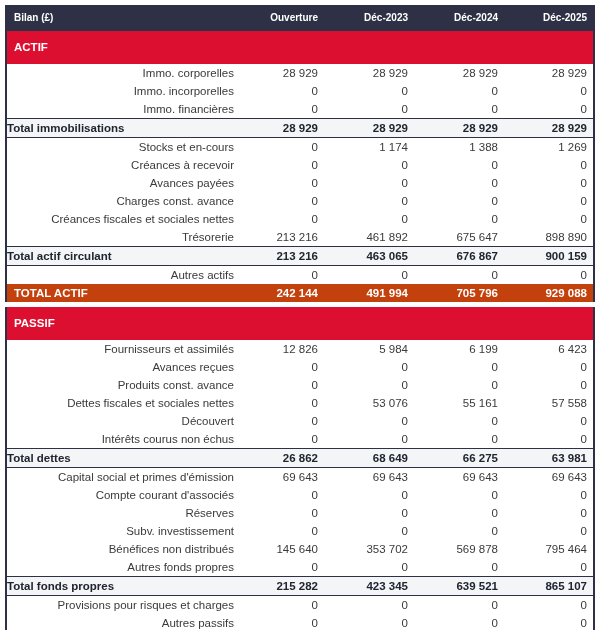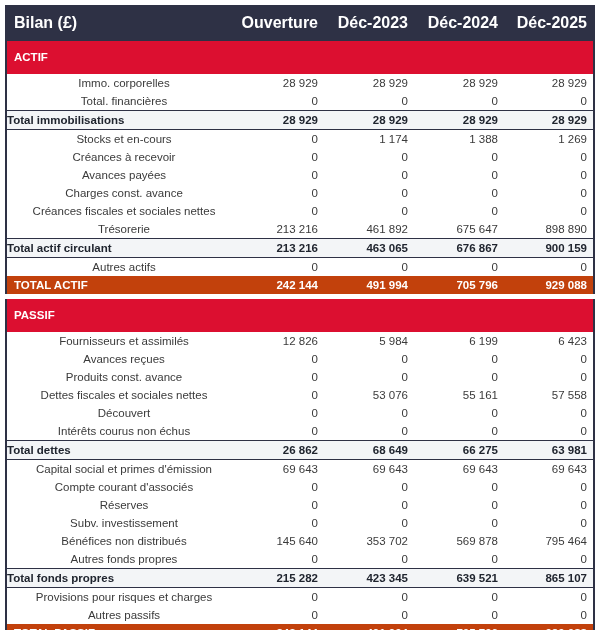--- a/index.html
+++ b/index.html
@@ -40,41 +40,41 @@
     height: 18px;
     white-space: nowrap;
     overflow: hidden;
   }
 
   
   tr.head { background: #2e3145; }
   tr.head th {
     color: #ffffff;
     font-weight: bold;
-    font-size: 16px;
-    height: 36px;
+    font-size: 10px;
+    height: 26px;
     line-height: 22px;
   }
   tr.head th.lbl { text-align: left; padding-left: 7px; }
   tr.head th.val { text-align: right; padding-right: 6px; }
 
   
   tr.band td {
     background: #dc0f30;
     color: #ffffff;
     font-weight: bold;
     height: 33px;
     line-height: 17px;
     font-size: 11.5px;
   }
   tr.band td.lbl { text-align: left; padding-left: 7px; }
 
   
   tr.row td { background: #ffffff; color: #3a3a3a; }
-  tr.row td.lbl { text-align: center; padding-left: 7px; }
+  tr.row td.lbl { text-align: right; padding-left: 7px; }
   tr.row td.val { text-align: right; padding-right: 6px; }
 
   
   tr.total td {
     background: #f3f5f7;
     color: #20252f;
     font-weight: bold;
     border-top: 1px solid #2e3145;
     border-bottom: 1px solid #2e3145;
     height: 19px;
@@ -131,21 +131,28 @@
           <td class="lbl" colspan="5">ACTIF</td>
         </tr>
         <tr class="row">
           <td class="lbl">Immo. corporelles</td>
           <td class="val">28 929</td>
           <td class="val">28 929</td>
           <td class="val">28 929</td>
           <td class="val">28 929</td>
         </tr>
         <tr class="row">
-          <td class="lbl">Total. financières</td>
+          <td class="lbl">Immo. incorporelles</td>
+          <td class="val">0</td>
+          <td class="val">0</td>
+          <td class="val">0</td>
+          <td class="val">0</td>
+        </tr>
+        <tr class="row">
+          <td class="lbl">Immo. financières</td>
           <td class="val">0</td>
           <td class="val">0</td>
           <td class="val">0</td>
           <td class="val">0</td>
         </tr>
         <tr class="total">
           <td class="lbl">Total immobilisations</td>
           <td class="val">28 929</td>
           <td class="val">28 929</td>
           <td class="val">28 929</td>

